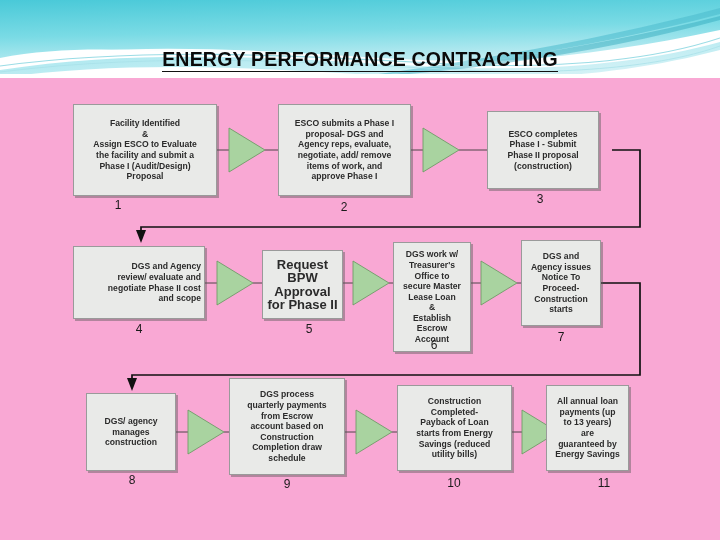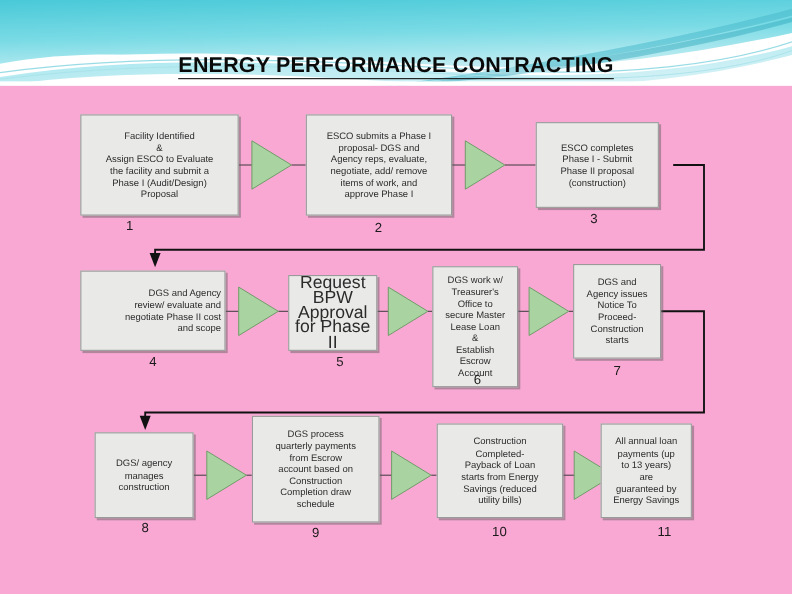--- a/index.html
+++ b/index.html
@@ -39,20 +39,21 @@
     background:#e9eae8;
     border:1px solid #9a9a9a;
     box-shadow:2px 2px 0 rgba(90,90,90,.45);
     display:flex;align-items:center;justify-content:center;
     text-align:center;
     color:#2b2b2b;
     font-family:"Liberation Sans", sans-serif;
     font-size:8.6px;line-height:10.6px;
     padding:2px 3px;
     z-index:3;
+    font-weight:bold;
   }
   .node-text{display:block;width:100%;white-space:pre-line;}
 
   .num{
     position:absolute;z-index:4;
     font-family:"Liberation Sans", sans-serif;
     font-size:12px;color:#1a1a1a;
     text-align:center;
   }
 </style>
@@ -166,21 +167,21 @@
     <div class="num" style="left:525px;top:192px;width:30px;">3</div>
 
     <div class="node" style="left:73px;top:246px;width:132px;height:73px;text-align:right;">
       <span class="node-text">DGS and Agency
 review/ evaluate and
 negotiate Phase II cost
 and scope</span>
     </div>
     <div class="num" style="left:124px;top:322px;width:30px;">4</div>
 
-    <div class="node" style="left:262px;top:250px;width:81px;height:69px;font-size:16px;line-height:13.5px;justify-content:flex-end;">
+    <div class="node" style="left:262px;top:250px;width:81px;height:69px;font-size:13px;line-height:13.5px;justify-content:flex-end;">
       <span class="node-text">Request
 BPW
 Approval
 for Phase II</span>
     </div>
     <div class="num" style="left:294px;top:322px;width:30px;">5</div>
 
     <div class="node" style="left:393px;top:242px;width:78px;height:110px;">
       <span class="node-text">DGS work w/
 Treasurer's

